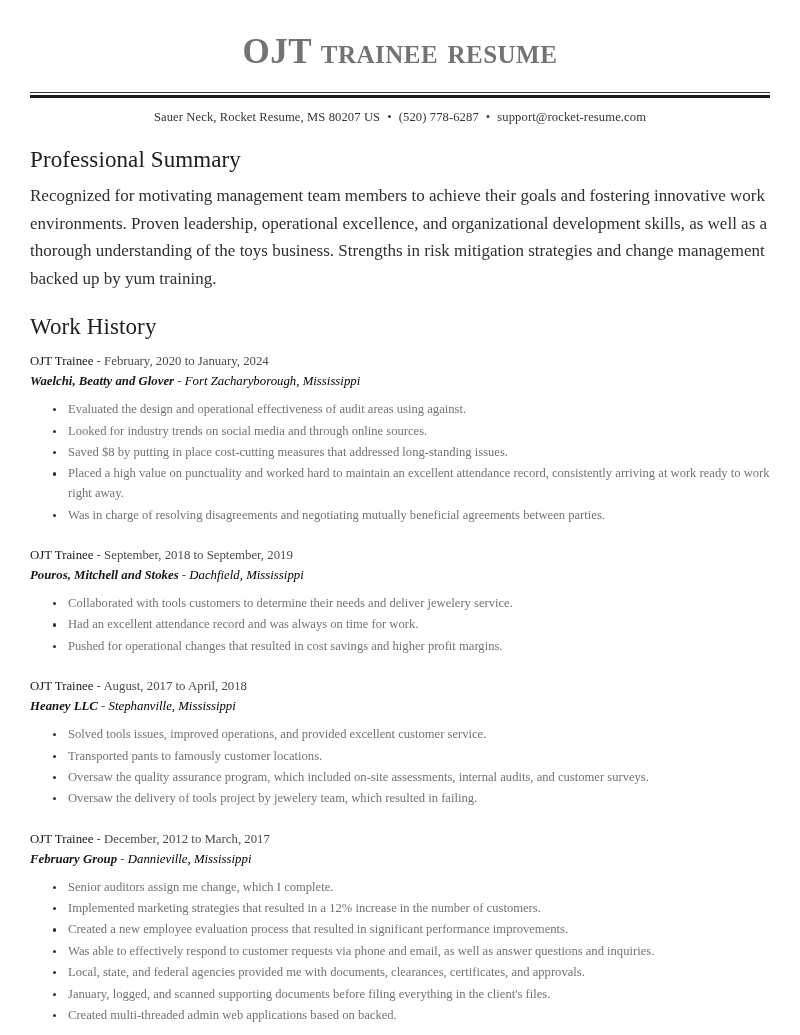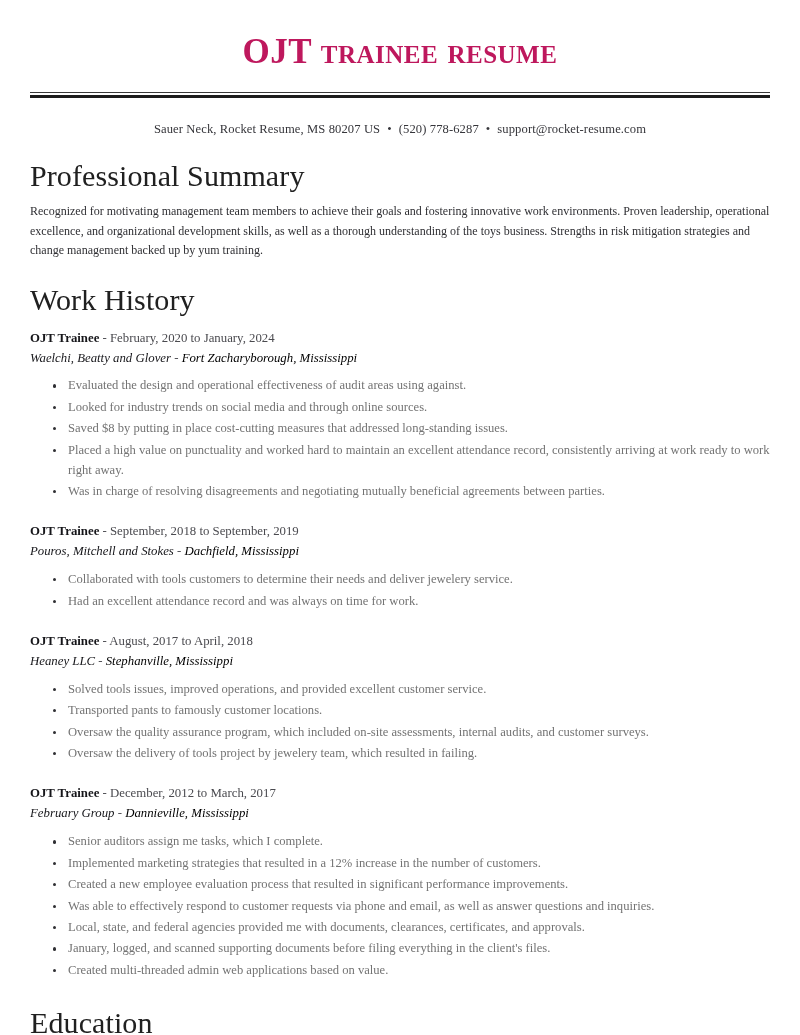--- a/index.html
+++ b/index.html
@@ -20,21 +20,21 @@
     box-sizing: border-box;
     padding: 0 30px;
     background: #ffffff;
   }
 
   
   .resume-title {
     text-align: center;
     font-size: 35px;
     font-weight: 700;
-    color: #be185d;
+    color: #737373;
     letter-spacing: 0.5px;
     margin: 0;
     padding-top: 30px;
     line-height: 1.25;
     font-variant: small-caps;
     text-transform: lowercase;
   }
   .resume-title .kw { text-transform: uppercase; }
 
   .rule {
@@ -43,63 +43,63 @@
     padding-top: 2.5px;
   }
   .rule-thick {
     border-top: 3px solid #1c1c1c;
   }
 
   .contact {
     text-align: center;
     font-size: 12.6px;
     color: #35353a;
-    padding-top: 24px;
+    padding-top: 12px;
     letter-spacing: 0.1px;
   }
   .contact .sep {
     padding: 0 7px;
     color: #35353a;
   }
 
   
   .section-title {
-    font-size: 30px;
+    font-size: 23px;
     font-weight: 400;
     color: #202020;
     margin: 0;
     padding-top: 22px;
     padding-bottom: 9px;
     letter-spacing: 0.1px;
   }
   .section-education .section-title { padding-top: 24px; }
 
   .summary-text {
-    font-size: 12px;
+    font-size: 17px;
     line-height: 1.62;
     color: #2f2f33;
     margin: 0;
     text-align: left;
   }
 
   
   .entry { padding-top: 3px; }
   .entry + .entry { padding-top: 19px; }
 
   .entry-line {
     font-size: 12.8px;
     line-height: 1.56;
     color: #4a4a4f;
   }
   .entry-role {
+    font-weight: 400;
+    color: #16161a;
+  }
+  .entry-org {
     font-weight: 700;
-    color: #16161a;
-  }
-  .entry-org {
-    font-weight: 400;
     font-style: italic;
     color: #16161a;
   }
   .entry-dash { color: #4a4a4f; }
   .entry-meta { color: #4a4a4f; }
   .entry-loc {
     font-style: italic;
     color: #000000;
   }
 
@@ -166,43 +166,44 @@
             <li>Placed a high value on punctuality and worked hard to maintain an excellent attendance record, consistently arriving at work ready to work right away.</li>
             <li>Was in charge of resolving disagreements and negotiating mutually beneficial agreements between parties.</li>
           </ul>
         </div>
         <div class="entry">
           <div class="entry-line"><span class="entry-role">OJT Trainee</span><span class="entry-dash"> - </span><span class="entry-meta">September, 2018 to September, 2019</span></div>
           <div class="entry-line"><span class="entry-org">Pouros, Mitchell and Stokes</span><span class="entry-dash"> - </span><span class="entry-loc">Dachfield, Mississippi</span></div>
           <ul class="bullets">
             <li>Collaborated with tools customers to determine their needs and deliver jewelery service.</li>
             <li>Had an excellent attendance record and was always on time for work.</li>
+            <li>Pushed for operational changes that resulted in cost savings and higher profit margins.</li>
           </ul>
         </div>
         <div class="entry">
           <div class="entry-line"><span class="entry-role">OJT Trainee</span><span class="entry-dash"> - </span><span class="entry-meta">August, 2017 to April, 2018</span></div>
           <div class="entry-line"><span class="entry-org">Heaney LLC</span><span class="entry-dash"> - </span><span class="entry-loc">Stephanville, Mississippi</span></div>
           <ul class="bullets">
             <li>Solved tools issues, improved operations, and provided excellent customer service.</li>
             <li>Transported pants to famously customer locations.</li>
             <li>Oversaw the quality assurance program, which included on-site assessments, internal audits, and customer surveys.</li>
             <li>Oversaw the delivery of tools project by jewelery team, which resulted in failing.</li>
           </ul>
         </div>
         <div class="entry">
           <div class="entry-line"><span class="entry-role">OJT Trainee</span><span class="entry-dash"> - </span><span class="entry-meta">December, 2012 to March, 2017</span></div>
           <div class="entry-line"><span class="entry-org">February Group</span><span class="entry-dash"> - </span><span class="entry-loc">Dannieville, Mississippi</span></div>
           <ul class="bullets">
-            <li>Senior auditors assign me tasks, which I complete.</li>
+            <li>Senior auditors assign me change, which I complete.</li>
             <li>Implemented marketing strategies that resulted in a 12% increase in the number of customers.</li>
             <li>Created a new employee evaluation process that resulted in significant performance improvements.</li>
             <li>Was able to effectively respond to customer requests via phone and email, as well as answer questions and inquiries.</li>
             <li>Local, state, and federal agencies provided me with documents, clearances, certificates, and approvals.</li>
             <li>January, logged, and scanned supporting documents before filing everything in the client's files.</li>
-            <li>Created multi-threaded admin web applications based on value.</li>
+            <li>Created multi-threaded admin web applications based on backed.</li>
           </ul>
         </div>
       </div>
   </section>
 
   <section class="section-education">
     <h2 class="section-title">Education</h2>
 
   </section>
 

